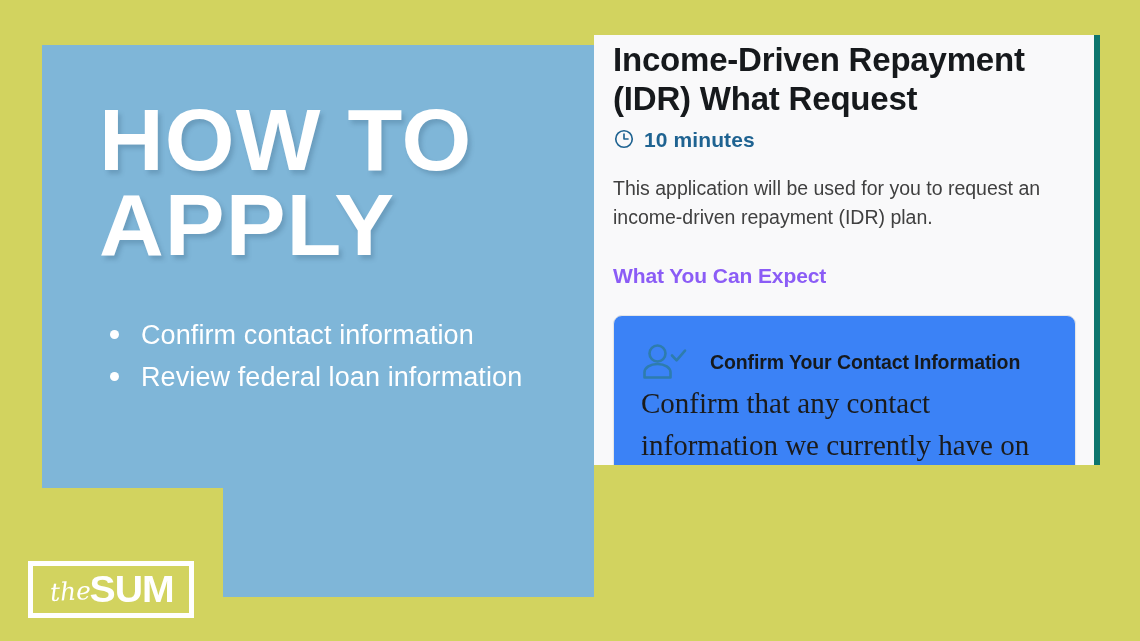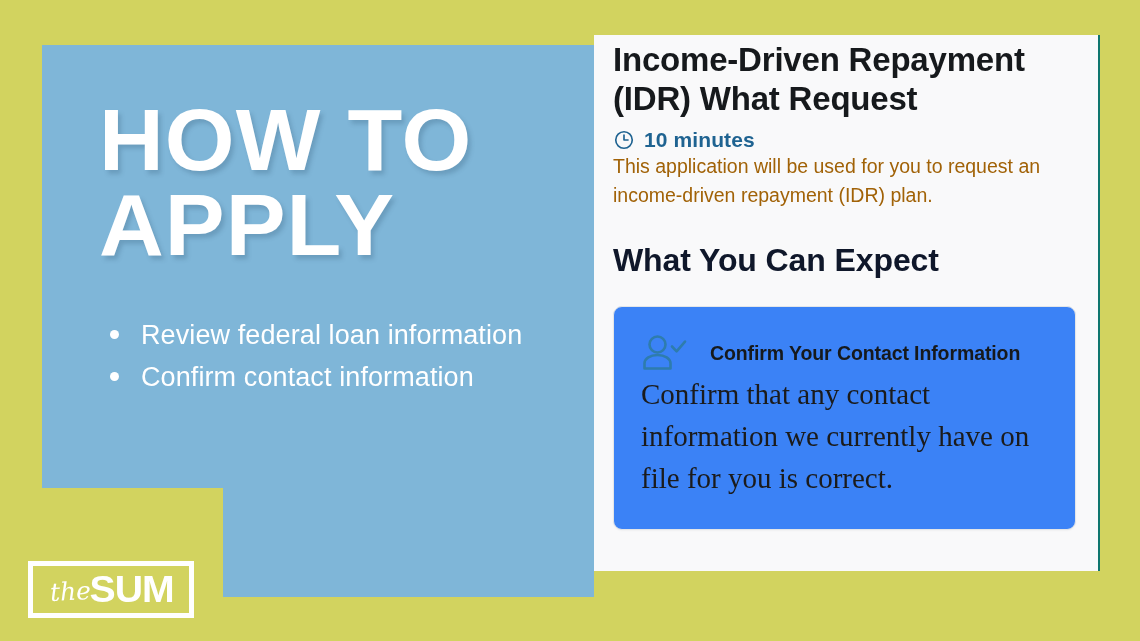--- a/index.html
+++ b/index.html
@@ -117,63 +117,63 @@
     line-height: 1;
     transform: scaleX(1.06);
   }
 
   
   .white-panel {
     position: absolute;
     left: 594px;
     top: 35px;
     width: 506px;
-    height: 536px;
+    height: 430px;
     background: #f9f9fa;
-    border-right: 2px solid #0f766e;
+    border-right: 6px solid #0f766e;
     overflow: hidden;
     padding: 0 40px 0 19px;
   }
 
   .page-title {
     margin-top: 6px;
     font-family: "Liberation Sans", sans-serif;
     font-weight: 700;
     font-size: 33px;
     line-height: 1.17;
     color: #16191c;
     letter-spacing: -0.2px;
   }
 
   .duration-row {
     display: flex;
-    align-items: center;
     gap: 9px;
     margin-top: 10px;
   }
   .clock-icon { display:block; flex: 0 0 auto; }
   .duration-text {
     font-weight: 700;
     font-size: 21px;
     color: #1f6391;
     letter-spacing: 0.1px;
   }
 
   .intro-paragraph {
+    margin-top: 22px;
     font-size: 19.5px;
     line-height: 1.46;
-    color: #a16207;
+    color: #404040;
     max-width: 470px;
   }
 
   .section-heading {
     margin-top: 33px;
     font-weight: 700;
-    font-size: 32px;
-    color: #0f172a;
+    font-size: 21px;
+    color: #8b5cf6;
     letter-spacing: -0.1px;
   }
 
   
   .expect-card {
     margin-top: 27px;
     background: #3b82f6;
     border: 1px solid #e4e6e8;
     border-radius: 9px;
     box-shadow: 0 1px 2px rgba(0,0,0,0.04);
@@ -206,22 +206,22 @@
 <div class="blue-panel-main"></div>
 
 <div class="left-content">
 
   <div class="howto-title">
     <span class="howto-line">HOW TO</span>
     <span class="howto-line">APPLY</span>
   </div>
 
   <ul class="bullets">
+    <li>Confirm contact information</li>
     <li>Review federal loan information</li>
-    <li>Confirm contact information</li>
   </ul>
 
 </div>
 
 <div class="blue-panel-notch"></div>
 
 <div class="logo">
   <span class="logo-the">the</span>
   <span class="logo-sum">SUM</span>
 </div>

